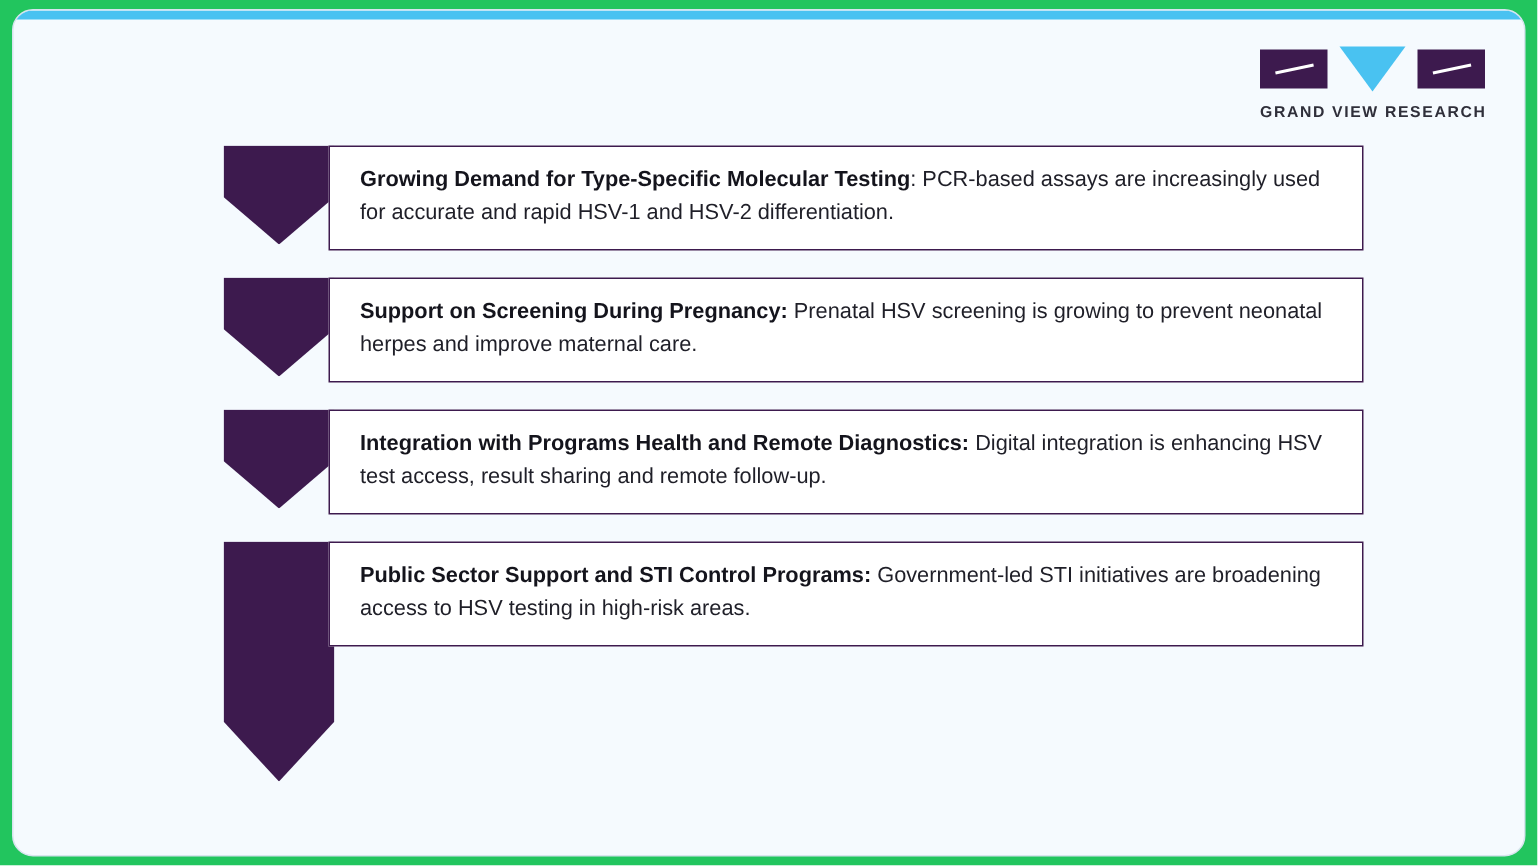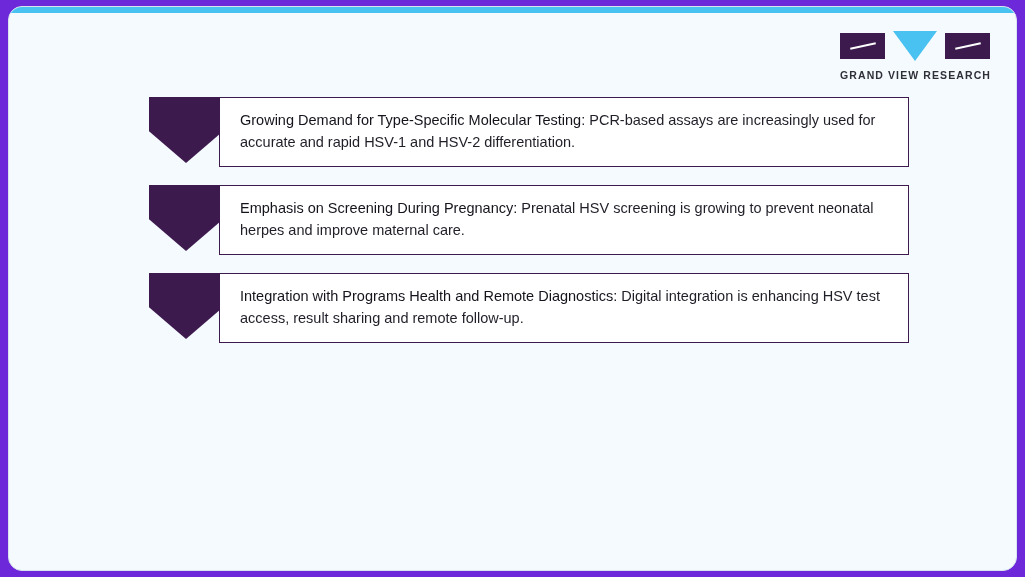--- a/index.html
+++ b/index.html
@@ -8,21 +8,21 @@
     background: #ffffff;
   }
   body {
     font-family: "Liberation Sans", sans-serif;
   }
   .page {
     position: relative;
     width: 1025px;
     height: 577px;
     box-sizing: border-box;
-    background: #6d28d9;
+    background: #22c55e;
     overflow: hidden;
     padding-left: 16px;
   }
   .card {
     position: absolute;
     left: 8px;
     top: 6px;
     width: 1009px;
     height: 565px;
     background: #f5fafe;
@@ -126,21 +126,21 @@
     display: flex;
     align-items: center;
   }
   .box p {
     margin: 0;
     font-size: 14.5px;
     line-height: 1.5;
     color: #1f1f28;
   }
   .box p b {
-    font-weight: normal;
+    font-weight: bold;
     color: #14141c;
   }
 </style>
 </head>
 <body>
 
 <div class="page">
   <div class="card">
     <div class="top-accent"></div>
 
@@ -166,30 +166,38 @@
             <b>Growing Demand for Type-Specific Molecular Testing</b><span>: PCR-based assays are increasingly used for accurate and rapid HSV-1 and HSV-2 differentiation.</span>
           </p>
         </div>
       </div>
 
 
       <div class="row">
         <div class="arrow"></div>
         <div class="box">
           <p>
-            <b>Emphasis on Screening During Pregnancy:</b><span> Prenatal HSV screening is growing to prevent neonatal herpes and improve maternal care.</span>
+            <b>Support on Screening During Pregnancy:</b><span> Prenatal HSV screening is growing to prevent neonatal herpes and improve maternal care.</span>
           </p>
         </div>
       </div>
 
       <div class="row">
         <div class="arrow"></div>
         <div class="box">
           <p>
             <b>Integration with Programs Health and Remote Diagnostics:</b><span> Digital integration is enhancing HSV test access, result sharing and remote follow-up.</span>
           </p>
         </div>
       </div>
 
+      <div class="row">
+        <div class="arrow tail"></div>
+        <div class="box">
+          <p>
+            <b>Public Sector Support and STI Control Programs:</b><span> Government-led STI initiatives are broadening access to HSV testing in high-risk areas.</span>
+          </p>
+        </div>
+      </div>
 
     </div>
   </div>
 </div>
 
 </body></html>

